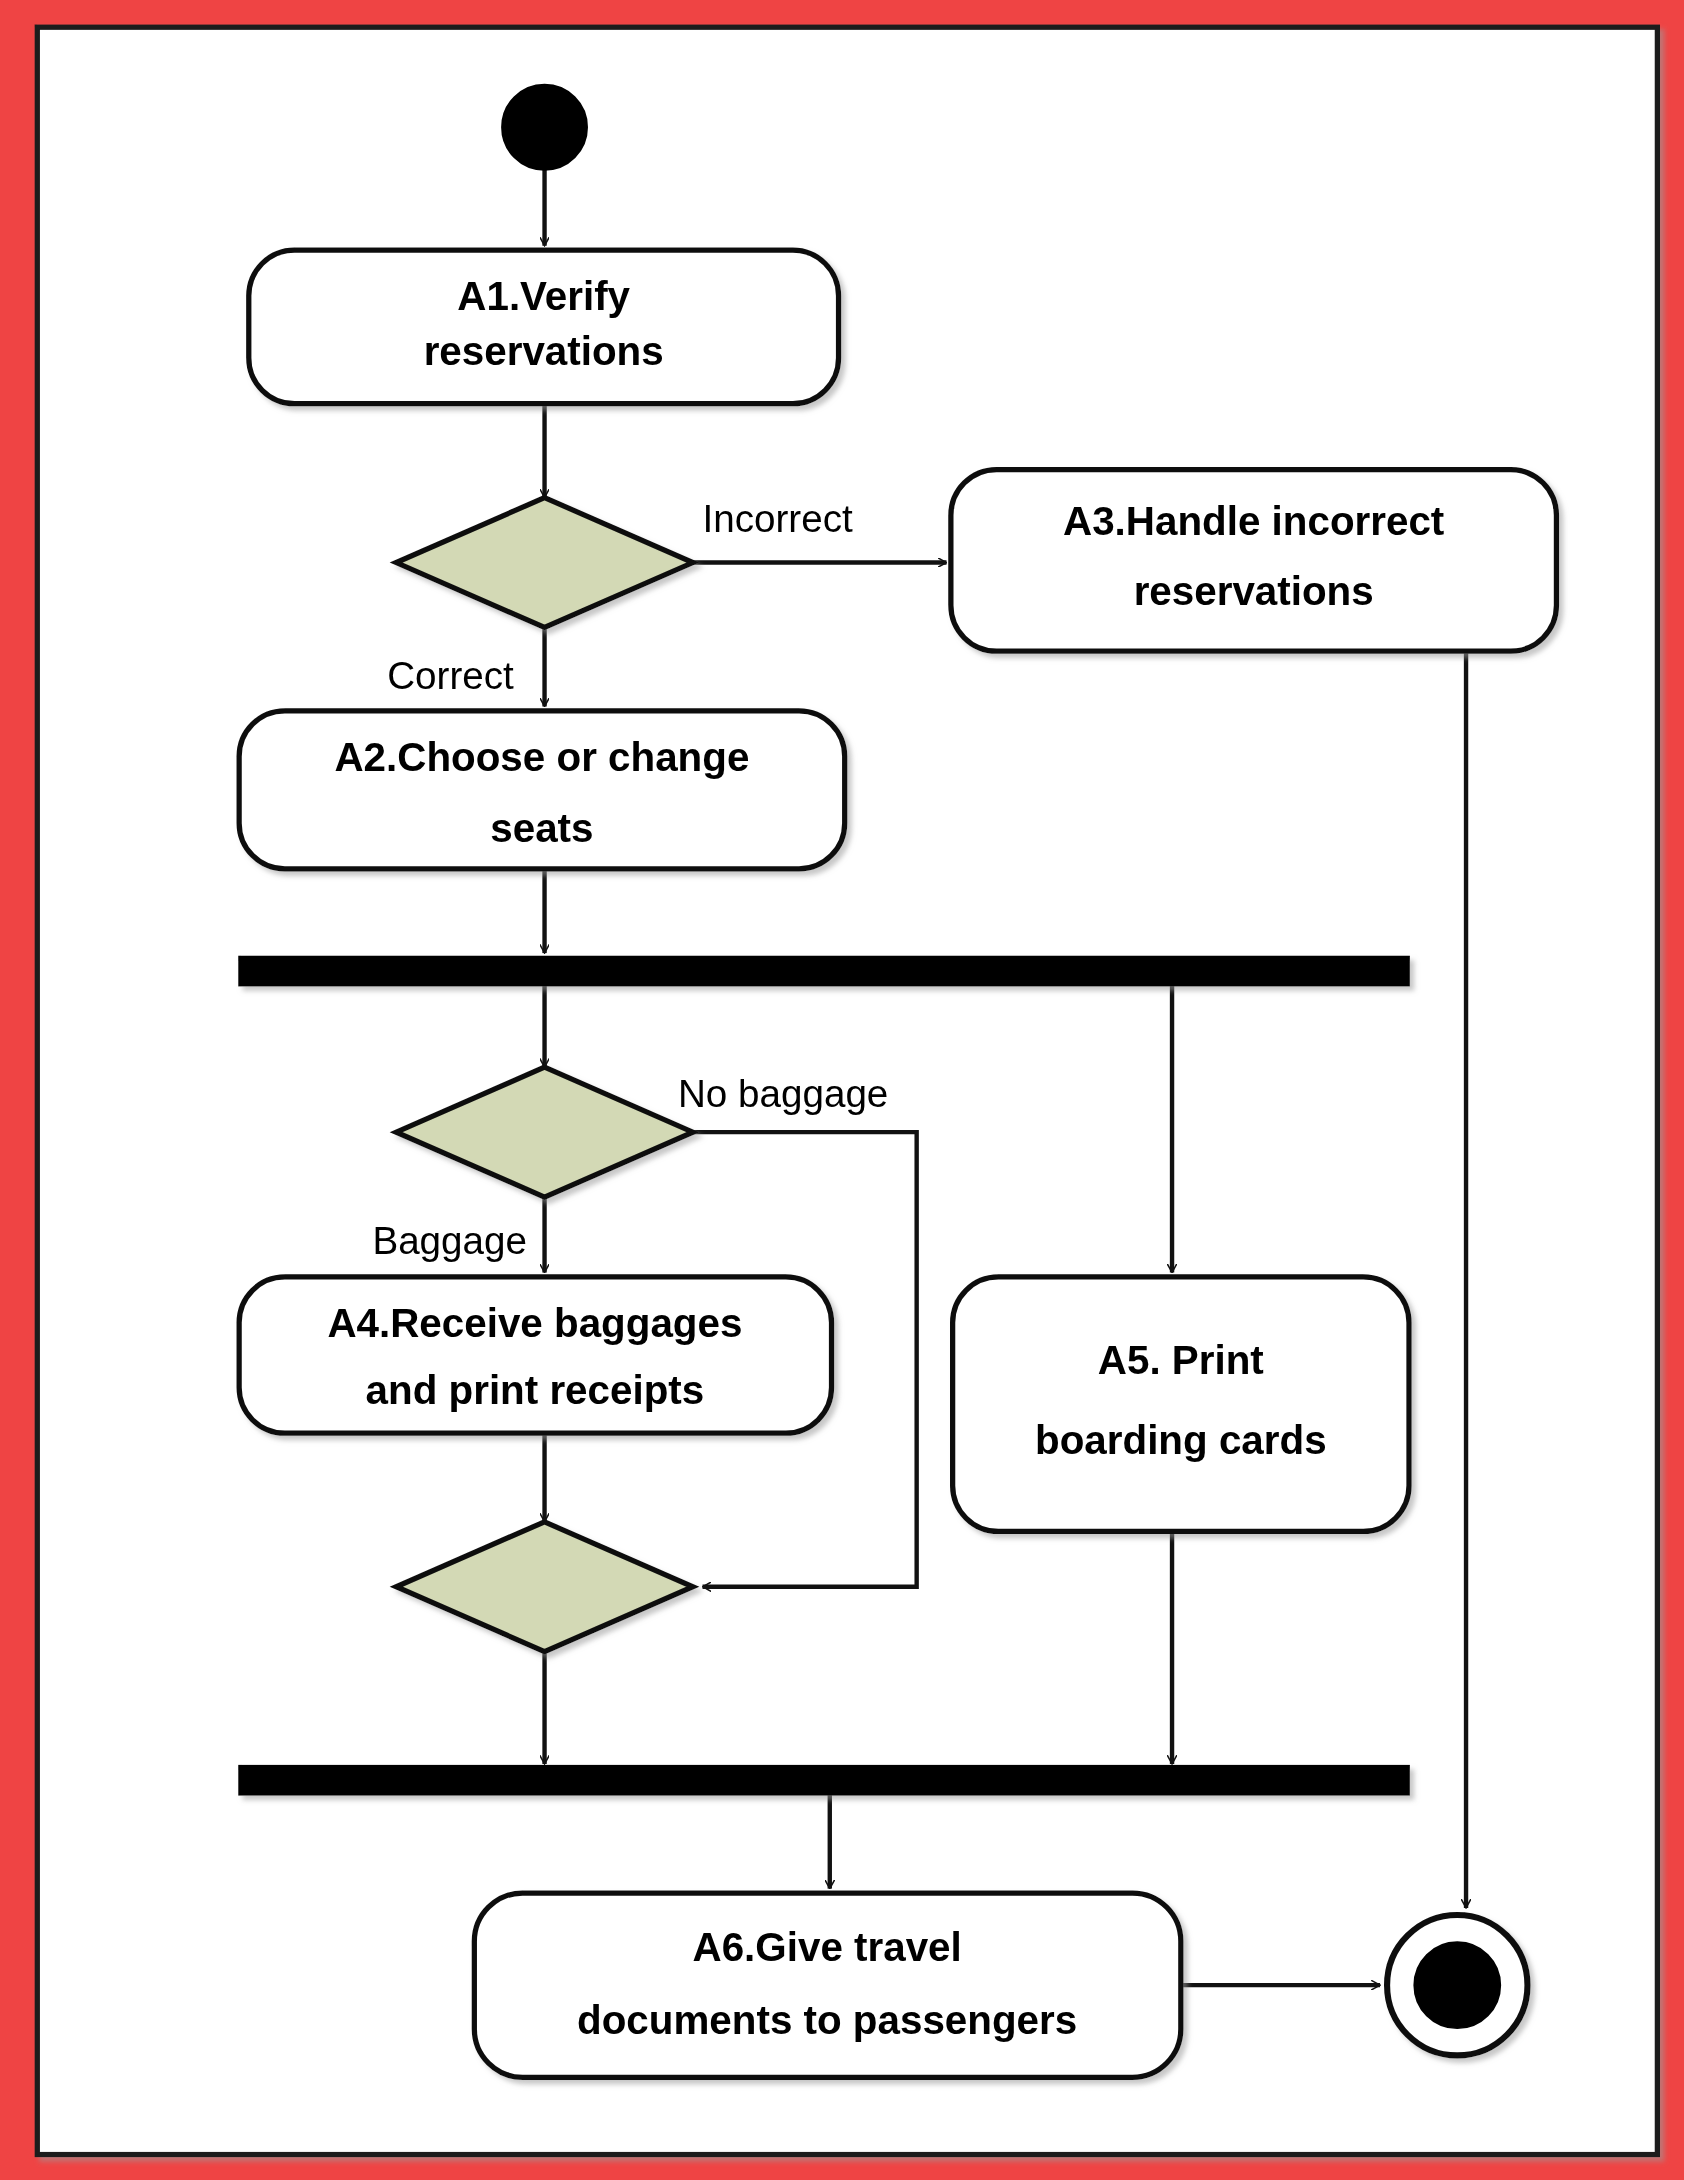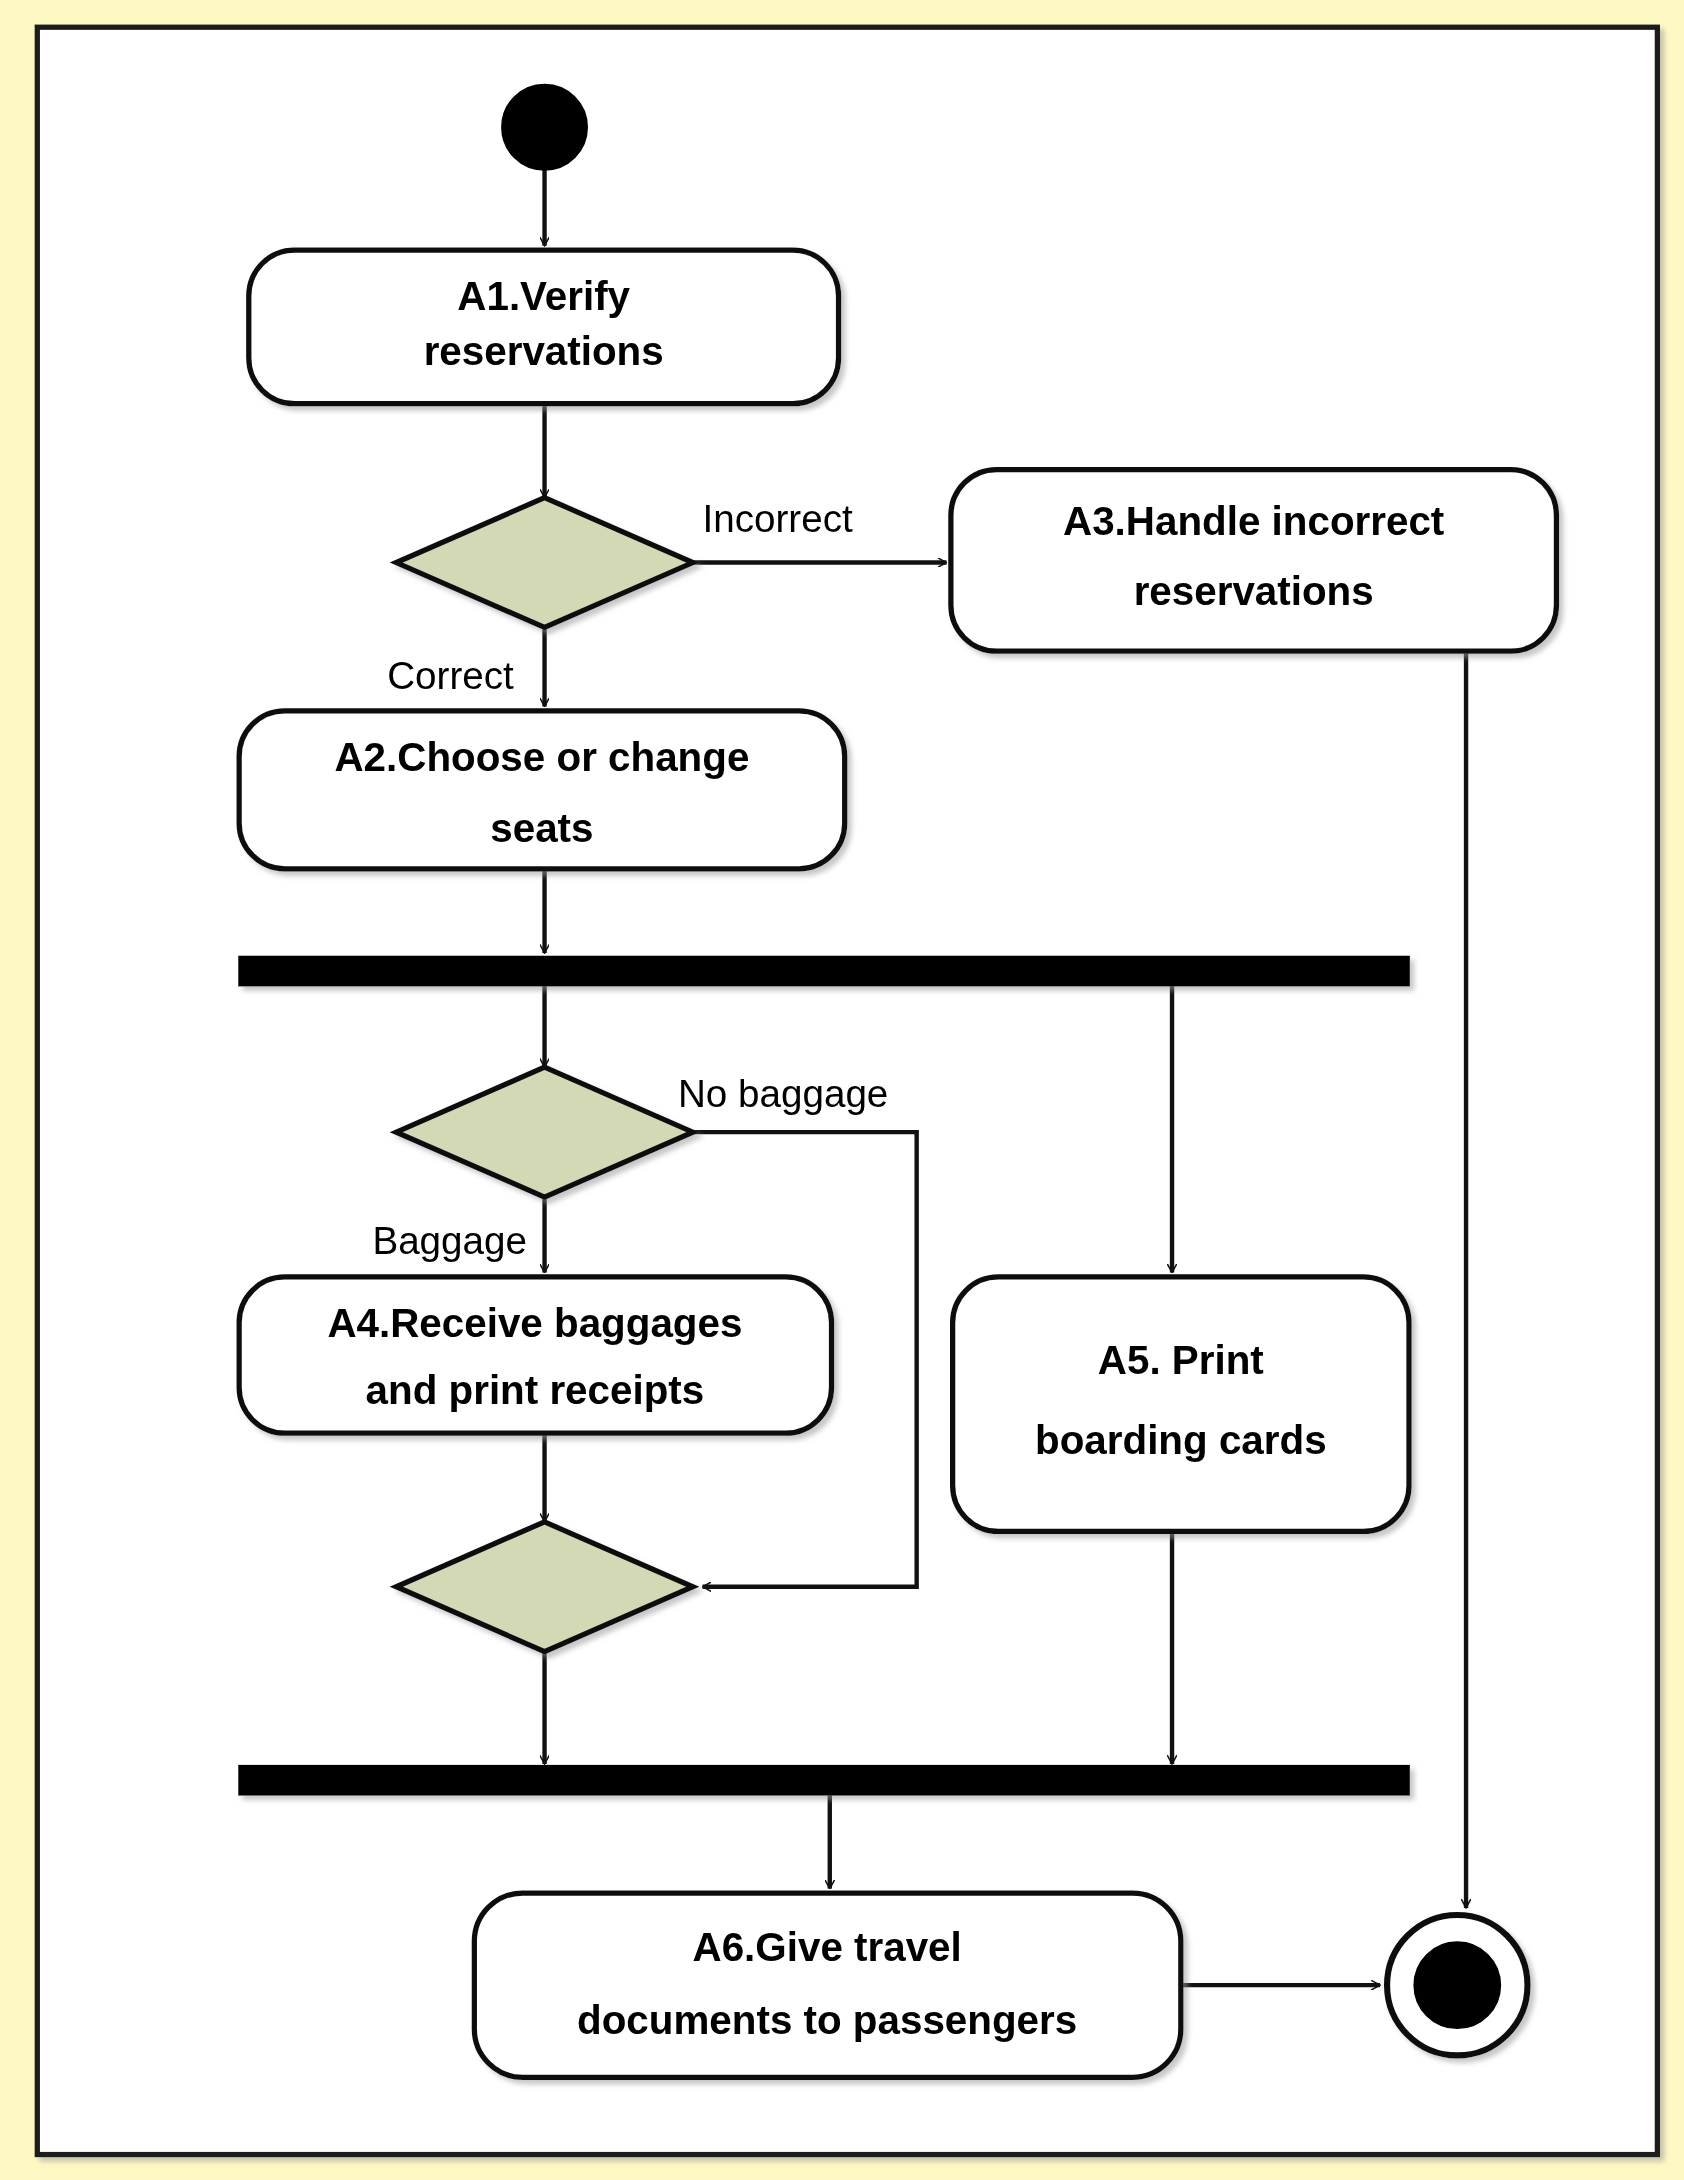--- a/index.html
+++ b/index.html
@@ -4,21 +4,21 @@
 <style>
   html, body {
     margin: 0;
     padding: 0;
     background: #ffffff;
   }
   #canvas {
     position: relative;
     width: 1685px;
     height: 2180px;
-    background: #fef9c3;
+    background: #ef4444;
     font-family: "Liberation Sans", "DejaVu Sans", sans-serif;
     overflow: hidden;
   }
   svg.diagram {
     position: absolute;
     left: 0;
     top: 0;
     width: 1685px;
     height: 2180px;
   }

